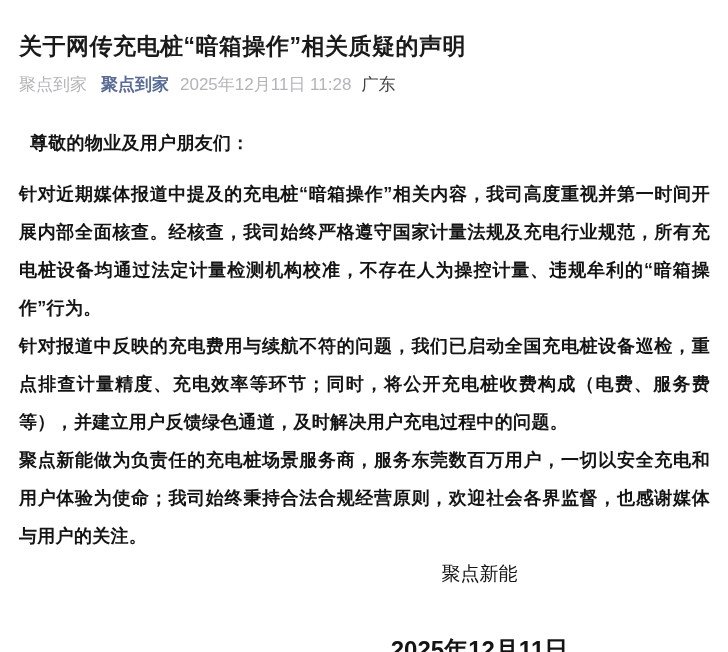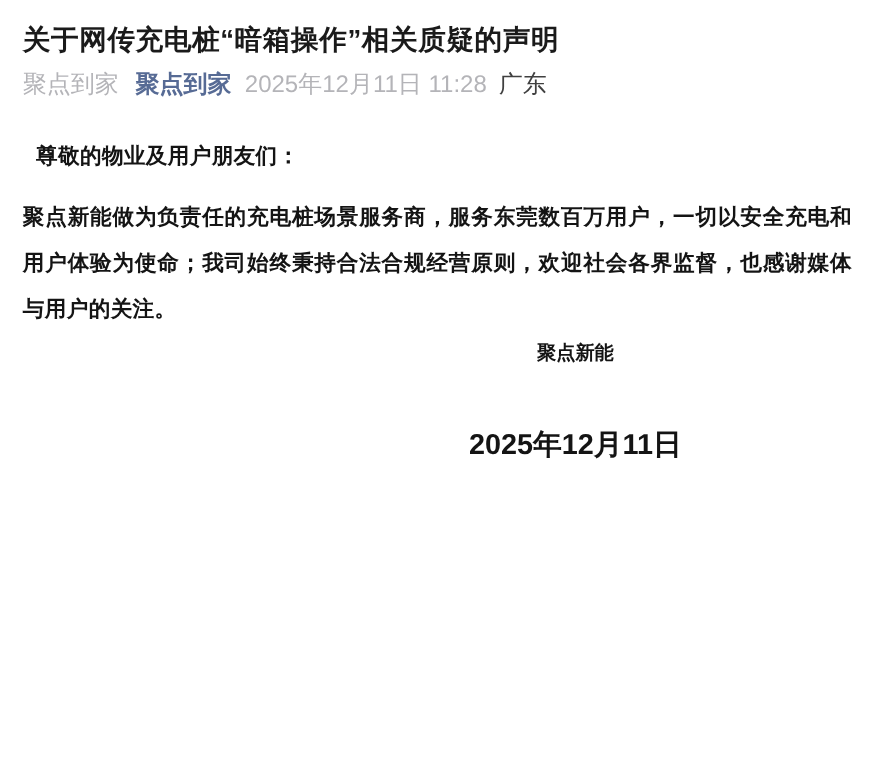--- a/index.html
+++ b/index.html
@@ -10,37 +10,37 @@
     width: 728px;
     height: 652px;
     overflow: hidden;
     background: #ffffff;
     font-family: "Liberation Sans", sans-serif;
   }
   .page {
     box-sizing: border-box;
     width: 728px;
     height: 652px;
-    padding: 3px 18px 0 19px;
+    padding: 16px 18px 0 19px;
     background: #ffffff;
   }
   .article-title {
     margin: 0;
     padding-top: 17px;
     font-size: 23px;
     line-height: 27px;
     font-weight: 700;
     color: #1a1a1a;
     letter-spacing: 0.5px;
   }
   .meta-row {
     margin-top: 16px;
     display: flex;
     align-items: baseline;
-    font-size: 20px;
+    font-size: 17px;
     line-height: 17px;
     color: #b4b4b8;
     white-space: nowrap;
   }
   .meta-author { margin-right: 14px; color: #b4b4b8; }
   .meta-account {
     margin-right: 11px;
     color: #576b95;
     font-weight: 600;
     cursor: pointer;
@@ -65,23 +65,23 @@
     margin-left: 11px;
   }
   .closing {
     box-sizing: border-box;
     width: 100%;
     padding-left: 230px;
     text-align: center;
   }
   .closing .signature {
     margin: 0;
-    font-size: 16px;
+    font-size: 19px;
     line-height: 38px;
-    font-weight: 700;
+    font-weight: 400;
     color: #141414;
   }
   .closing .sign-date {
     margin: 38px 0 0 0;
     font-size: 24px;
     line-height: 38px;
     font-weight: 700;
     color: #141414;
   }
 </style>
@@ -94,20 +94,22 @@
 
   <div class="meta-row">
     <span class="meta-author">聚点到家</span>
     <span class="meta-account">聚点到家</span>
     <span class="meta-datetime">2025年12月11日 11:28</span>
     <span class="meta-location">广东</span>
   </div>
 
   <div class="content">
     <p class="para greeting">尊敬的物业及用户朋友们：</p>
+    <p class="para">针对近期媒体报道中提及的充电桩“暗箱操作”相关内容，我司高度重视并第一时间开展内部全面核查。经核查，我司始终严格遵守国家计量法规及充电行业规范，所有充电桩设备均通过法定计量检测机构校准，不存在人为操控计量、违规牟利的“暗箱操作”行为。</p>
+    <p class="para">针对报道中反映的充电费用与续航不符的问题，我们已启动全国充电桩设备巡检，重点排查计量精度、充电效率等环节；同时，将公开充电桩收费构成（电费、服务费等），并建立用户反馈绿色通道，及时解决用户充电过程中的问题。</p>
     <p class="para">聚点新能做为负责任的充电桩场景服务商，服务东莞数百万用户，一切以安全充电和用户体验为使命；我司始终秉持合法合规经营原则，欢迎社会各界监督，也感谢媒体与用户的关注。</p>
 
     <div class="closing">
       <p class="signature">聚点新能</p>
       <p class="sign-date">2025年12月11日</p>
     </div>
   </div>
 
 </div>
 

